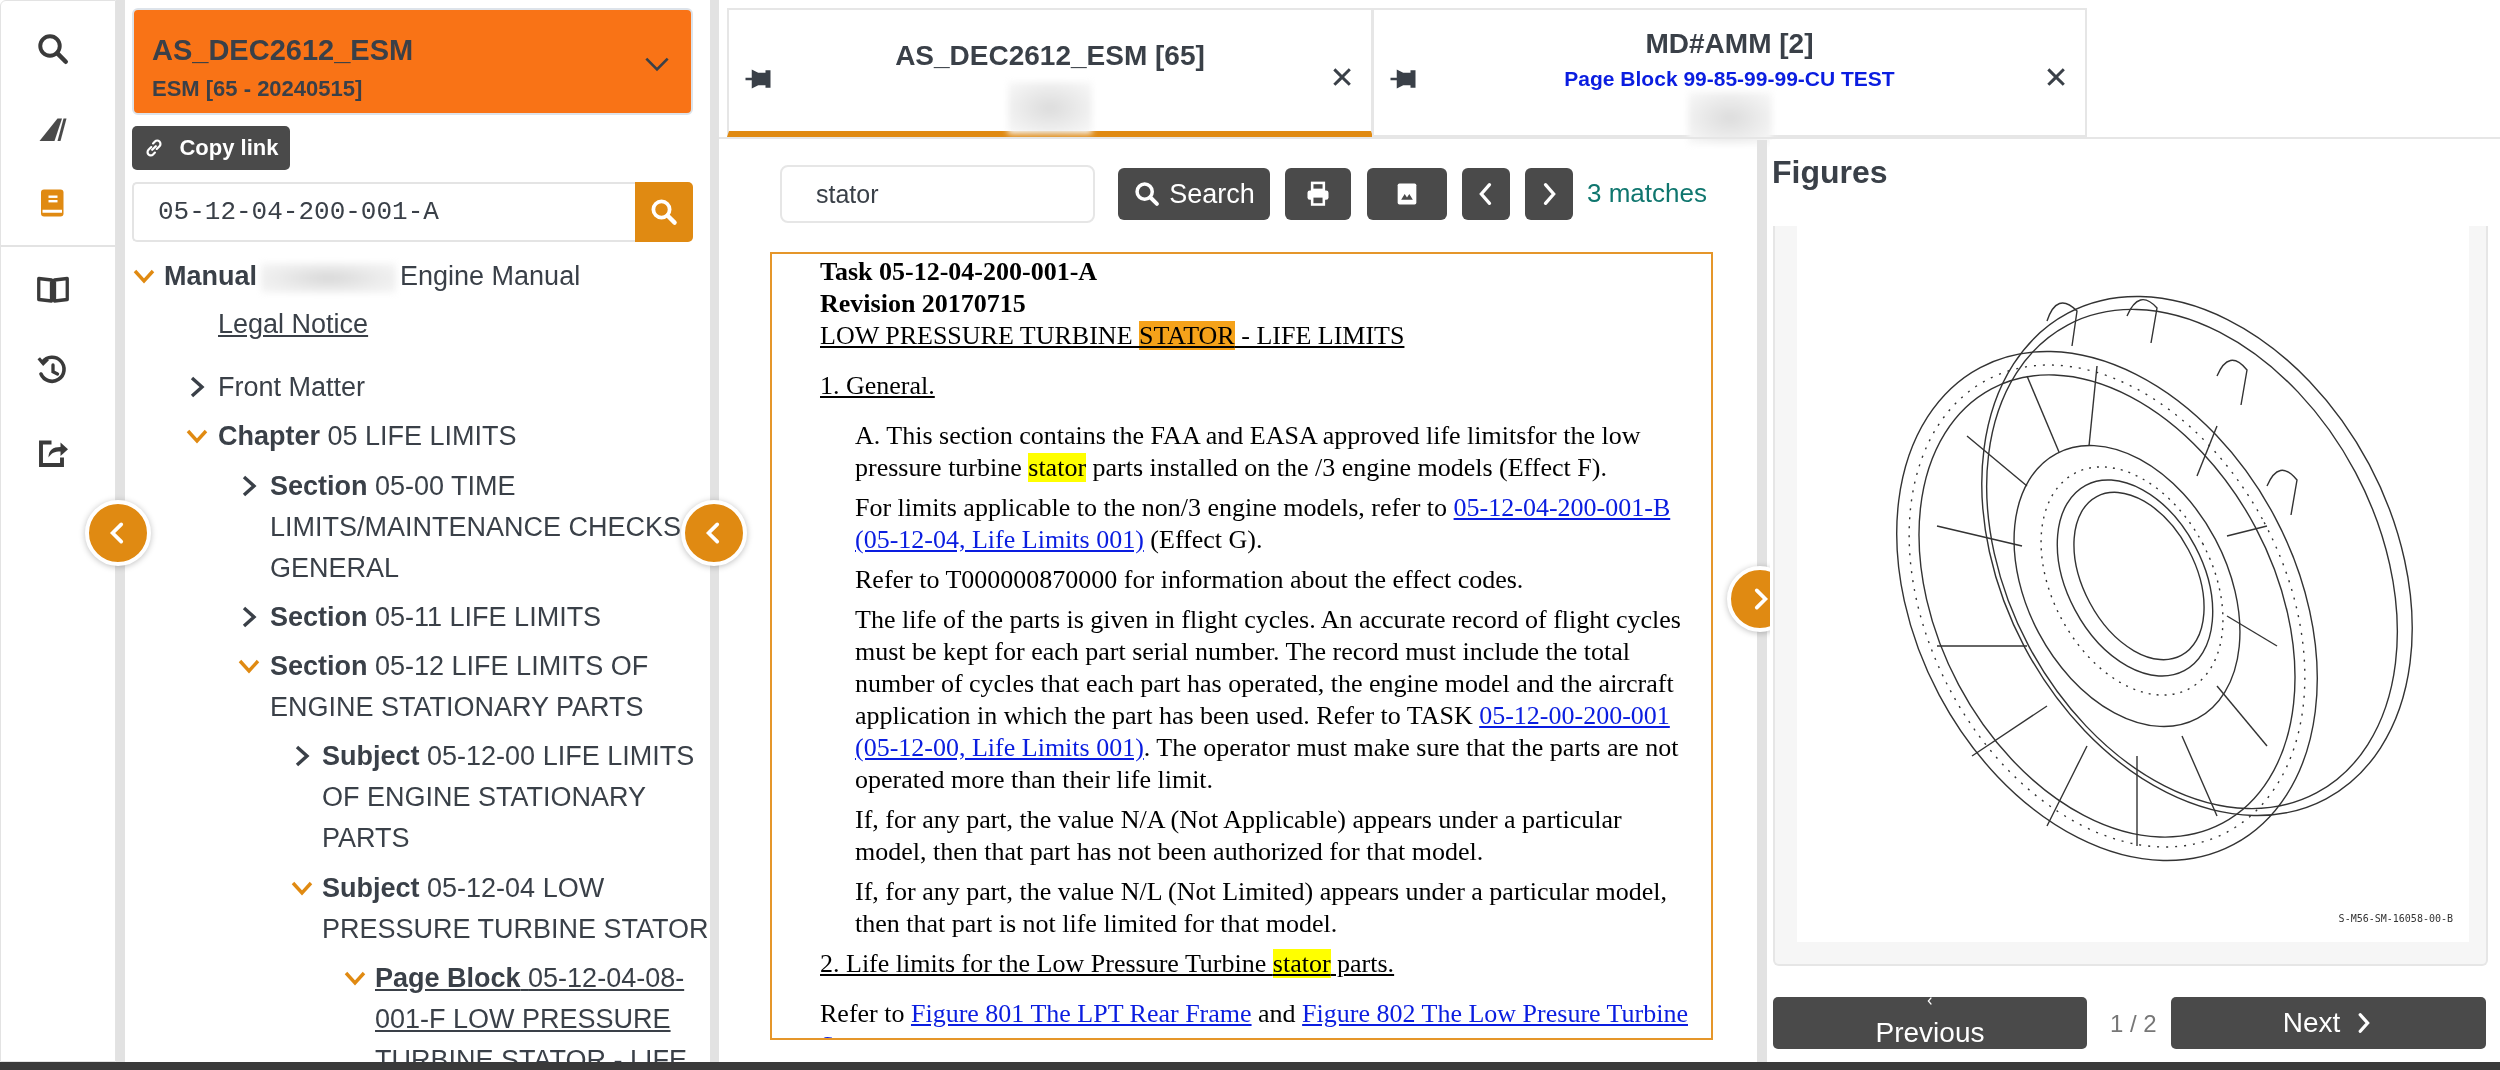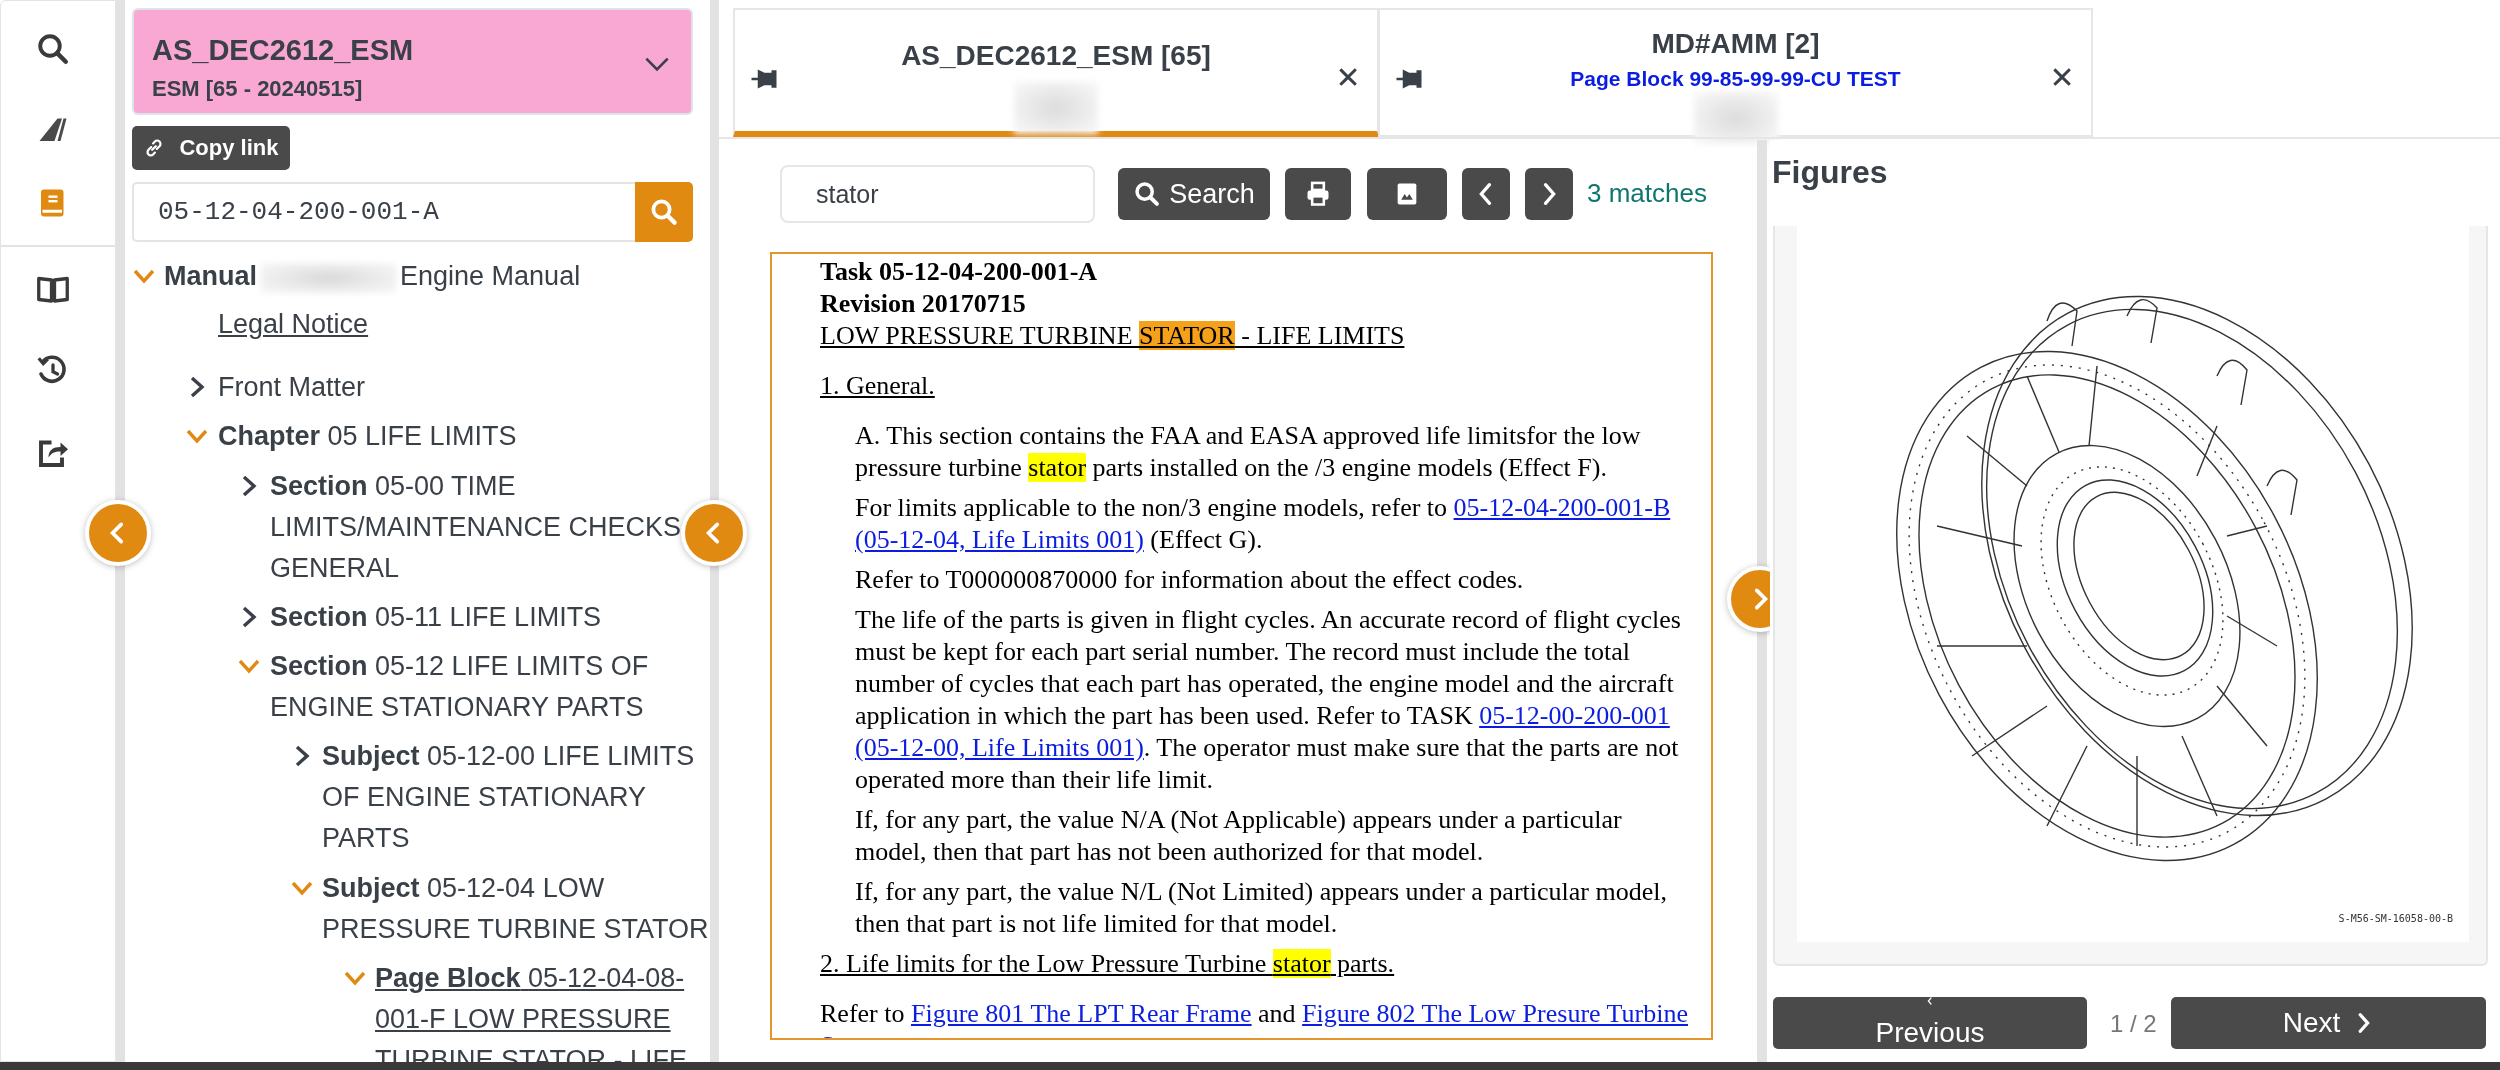--- a/index.html
+++ b/index.html
@@ -8,21 +8,21 @@
 
   
   .rail { position: absolute; left: 0; top: 0; width: 116px; height: 1062px; background: #fff; border: 1px solid #e3e3e3; border-radius: 6px 0 0 0; }
   .rail-sep { position: absolute; left: 0; top: 244px; width: 114px; height: 2px; background: #e3e3e3; }
   .rail-gutter { position: absolute; left: 116px; top: 0; width: 9px; height: 1062px; background: #e2e2e2; }
   .rail-icon { position: absolute; left: 30px; width: 44px; height: 44px; display: flex; align-items: center; justify-content: center; cursor: pointer; }
   .rail-icon svg { width: 36px; height: 36px; }
 
   
   .left-panel { position: absolute; left: 125px; top: 0; width: 585px; height: 1062px; background: #fff; overflow: hidden; }
-  .manual-select { position: absolute; left: 7px; top: 8px; width: 561px; height: 107px; border: 2px solid #dde3ea; border-radius: 6px; background: #f9a8d4; cursor: pointer; }
+  .manual-select { position: absolute; left: 7px; top: 8px; width: 561px; height: 107px; border: 2px solid #dde3ea; border-radius: 6px; background: #f97316; cursor: pointer; }
   .manual-select .title { position: absolute; left: 18px; top: 24px; font-size: 29px; font-weight: bold; color: #3a4048; }
   .manual-select .sub { position: absolute; left: 18px; top: 66px; font-size: 22px; font-weight: bold; color: #3a4048; }
   .manual-select .chev { position: absolute; right: 18px; top: 38px; width: 32px; height: 32px; }
   .copy-link { position: absolute; left: 7px; top: 126px; width: 158px; height: 44px; background: #4a4a4a; color: #fff; border-radius: 5px; font-size: 22px; font-weight: bold; display: flex; align-items: center; justify-content: center; gap: 14px; cursor: pointer; }
   .copy-link svg { width: 22px; height: 22px; }
   .task-search { position: absolute; left: 7px; top: 182px; width: 503px; height: 60px; border: 2px solid #e4e4e4; border-right: none; border-radius: 5px 0 0 5px; font-size: 26px; padding: 0 24px; color: #3a4048; font-family: Liberation Mono, monospace; outline: none; }
   .task-search-btn { position: absolute; left: 510px; top: 182px; width: 58px; height: 60px; background: #e08a12; border-radius: 0 5px 5px 0; display: flex; align-items: center; justify-content: center; cursor: pointer; }
   .task-search-btn svg { width: 30px; height: 30px; }
 
   .tree { position: absolute; left: 0; top: 256px; width: 585px; }
@@ -31,21 +31,21 @@
   .node .caret { position: absolute; top: 8px; width: 24px; height: 24px; }
   .node.underline .txt { text-decoration: underline; }
   .blurred { display: inline-block; width: 135px; height: 30px; vertical-align: middle; background: radial-gradient(ellipse at center, #d8d8d8 0%, #ececec 55%, #f7f7f7 100%); filter: blur(3px); margin: 0 4px; }
 
   .pane-divider { position: absolute; top: 0; width: 9px; height: 1062px; background: #e2e2e2; }
   .round-btn { position: absolute; width: 66px; height: 66px; border-radius: 50%; background: #e08a12; border: 4px solid #fff; box-shadow: 0 1px 6px rgba(0,0,0,0.25); display: flex; align-items: center; justify-content: center; cursor: pointer; }
   .round-btn svg { width: 26px; height: 26px; }
 
   
   .tabs-bg { position: absolute; left: 719px; top: 0; width: 1781px; height: 140px; background: #fff; }
-  .tab { position: absolute; top: 8px; height: 129px; border: 2px solid #e6e6e6; background: #fff; cursor: pointer; margin-left: 6px; }
+  .tab { position: absolute; top: 8px; height: 129px; border: 2px solid #e6e6e6; background: #fff; cursor: pointer; }
   .tab.active { border-bottom: 6px solid #e08a12; }
   .tab .pin { position: absolute; left: 14px; top: 54px; width: 30px; height: 30px; }
   .tab .close { position: absolute; right: 14px; top: 52px; width: 30px; height: 30px; font-size: 30px; font-weight: bold; color: #3a4048; display: flex; align-items: center; justify-content: center; }
   .tab .t-title { position: absolute; left: 0; right: 0; text-align: center; font-size: 28px; font-weight: bold; color: #3a4048; }
   .tab .t-sub { position: absolute; left: 0; right: 0; text-align: center; font-size: 21px; font-weight: bold; color: #0a1de0; }
   .tab .t-blur { position: absolute; width: 84px; height: 52px; left: 50%; margin-left: -42px; background: radial-gradient(ellipse at center, #dcdcdc 0%, #eeeeee 60%, #f9f9f9 100%); filter: blur(3px); }
   .tabs-line { position: absolute; left: 719px; top: 137px; width: 1781px; height: 2px; background: #e6e6e6; }
 
   
   .doc-search { position: absolute; left: 780px; top: 165px; width: 315px; height: 58px; border: 2px solid #e6e6e6; border-radius: 8px; font-size: 25px; padding: 0 34px; color: #3a4048; font-family: "Liberation Sans", sans-serif; outline: none; }

